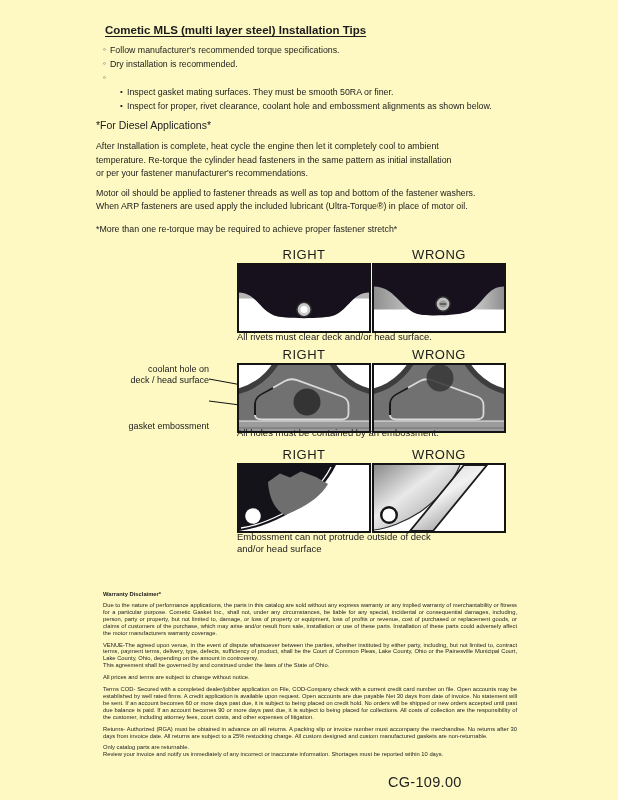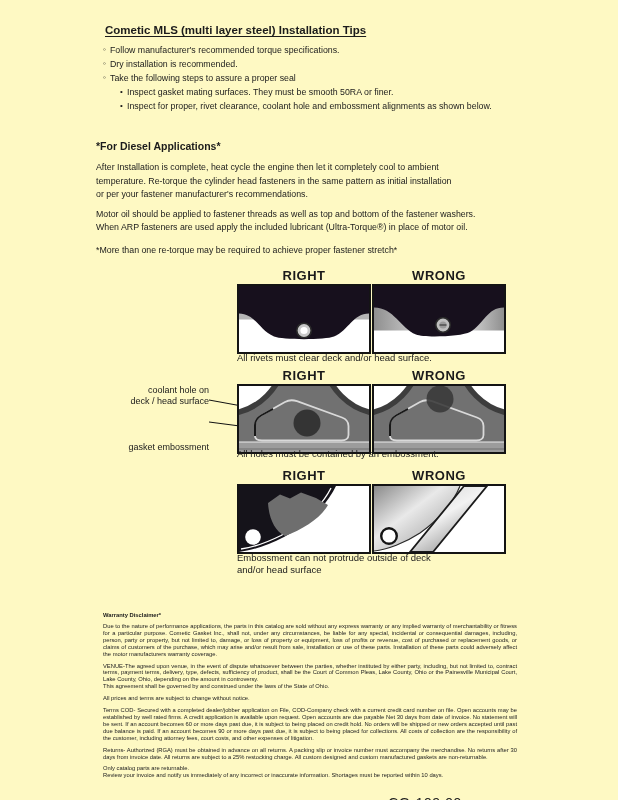--- a/index.html
+++ b/index.html
@@ -19,28 +19,28 @@
     width:-moz-fit-content; width:fit-content;
     white-space:nowrap;
   }
 
   .bullets { margin-top:7px; font-size:8.8px; line-height:14px; }
   .b-row { display:flex; align-items:flex-start; }
   .b-row .marker { width:7px; margin-left:7px; flex:none; font-size:8px; line-height:14px; }
   .b-row.sub { margin-left:17px; }
   .b-row .b-text { white-space:nowrap; }
 
-  .diesel-heading { margin:27px 0 0 0; font-size:10.5px; font-weight:700; }
+  .diesel-heading { margin:6px 0 0 0; font-size:10.5px; font-weight:400; }
   .para { margin:6px 0 0 0; font-size:8.8px; line-height:13.5px; white-space:pre-line; }
   .para.gap { margin-top:9px; }
 
   .diagrams { position:relative; margin-top:11px; height:312px; }
   .dg-label {
     position:absolute; width:134px; text-align:center;
-    font-size:13px; font-weight:700; letter-spacing:0.5px;
+    font-size:13px; font-weight:400; letter-spacing:0.5px;
   }
   .fig { position:absolute; width:130px; height:66px; border:2px solid #141414; background:#fff; }
   .fig svg { display:block; }
   .dg-caption { position:absolute; left:141px; font-size:9.5px; line-height:11.5px; white-space:pre-line; }
   .annot {
     position:absolute; left:0; width:113px; text-align:right;
     font-size:9px; line-height:10.5px; white-space:pre-line;
   }
   .leader-svg { position:absolute; left:0; top:0; pointer-events:none; }
 
@@ -65,21 +65,20 @@
       <div class="b-row">
         <span class="marker">◦</span>
         <span class="b-text">Follow manufacturer's recommended torque specifications.</span>
       </div>
       <div class="b-row">
         <span class="marker">◦</span>
         <span class="b-text">Dry installation is recommended.</span>
       </div>
       <div class="b-row">
         <span class="marker">◦</span>
-        <span class="b-text">Take the following steps to assure a proper seal</span>
       </div>
       <div class="b-row sub">
         <span class="marker">•</span>
         <span class="b-text">Inspect gasket mating surfaces.  They must be smooth 50RA or finer.</span>
       </div>
       <div class="b-row sub">
         <span class="marker">•</span>
         <span class="b-text">Inspect for proper, rivet clearance, coolant hole and embossment alignments as shown below.</span>
       </div>
     </div>

